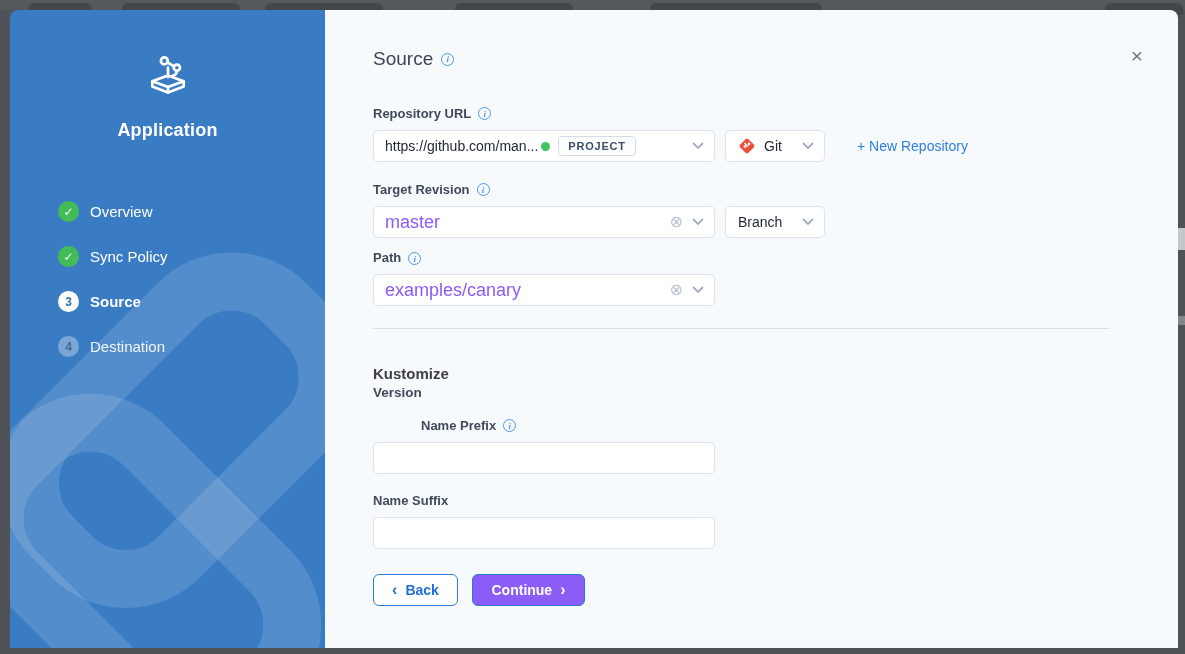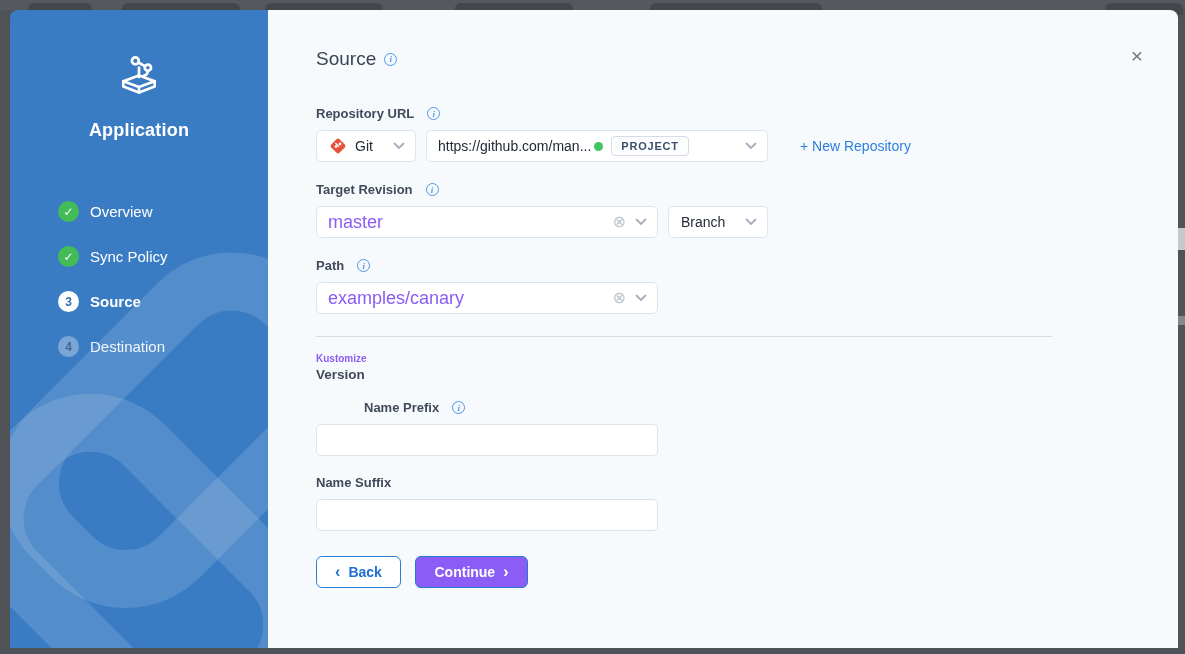--- a/index.html
+++ b/index.html
@@ -8,21 +8,21 @@
 
   
   .frame-top { position:absolute; top:0; left:0; width:1185px; height:10px; background:#55585c; z-index:1; }
   .bg-tab { position:absolute; top:3px; height:12px; background:#43464b; border-radius:6px 6px 0 0; }
   .bg-artifact { position:absolute; z-index:1; }
 
   
   .modal { position:absolute; top:10px; left:10px; width:1168px; height:638px; display:flex; border-radius:8px 8px 0 0; overflow:hidden; z-index:2; }
 
   
-  .sidebar { width:258px; background:#3a7cc4; position:relative; overflow:hidden; flex-shrink:0; }
+  .sidebar { width:315px; background:#3a7cc4; position:relative; overflow:hidden; flex-shrink:0; }
   .watermark { position:absolute; left:-70px; bottom:-120px; pointer-events:none; }
   .sidebar-head { text-align:center; margin-top:42px; position:relative; }
   .app-title { color:#ffffff; font-size:18px; font-weight:bold; margin-top:18px; letter-spacing:.2px; }
   .steps { margin-top:48px; position:relative; }
   .step { display:flex; align-items:center; padding:12px 0 12px 48px; }
   .step-badge { width:21px; height:21px; border-radius:50%; display:flex; align-items:center; justify-content:center;
                 font-size:12px; font-weight:bold; flex-shrink:0; }
   .step-badge.done { background:#43bb57; color:#ffffff; font-size:12px; }
   .step-badge.active { background:#ffffff; color:#2e6eb5; }
   .step-badge.pending { background:rgba(255,255,255,.32); color:rgba(28,56,94,.6); }
@@ -32,39 +32,39 @@
 
   
   .content { flex:1; background:#f7fafd; position:relative; padding:38px 0 0 48px; }
   .close-btn { position:absolute; top:36px; right:30px; width:22px; height:22px; color:#6d7685; font-size:21px;
                line-height:20px; text-align:center; cursor:pointer; }
   .title-row { display:flex; align-items:center; gap:8px; }
   .page-title { font-size:19px; color:#3c4354; font-weight:500; }
   .info-icon { display:inline-flex; align-items:center; justify-content:center; width:13px; height:13px;
                border:1.3px solid #4f97e8; border-radius:50%; color:#4f97e8; font-size:9px; font-weight:bold;
                font-family:"Liberation Serif",serif; font-style:italic; flex-shrink:0; }
-  .field-label { display:flex; align-items:center; gap:13px; font-size:13px; font-weight:bold; color:#414a5a; }
+  .field-label { display:flex; align-items:center; gap:7px; font-size:13px; font-weight:bold; color:#414a5a; }
   .mt-lbl1 { margin-top:36px; }
   .row { display:flex; align-items:center; gap:10px; margin-top:9px; }
   .tbox { background:#ffffff; border:1px solid #dde3ea; border-radius:5px; height:32px; display:flex; align-items:center; }
   .main-field { width:342px; padding:0 10px 0 11px; }
   .main-field input { border:none; outline:none; flex:1; min-width:0; font-size:18px; color:#8b5cf6; background:transparent;
                       font-family:"Liberation Sans","DejaVu Sans",sans-serif; }
   .repo-text { font-size:14px; color:#222b38; white-space:nowrap; overflow:hidden; }
   .green-dot { width:9px; height:9px; border-radius:50%; background:#43c463; margin:0 8px 0 3px; flex-shrink:0; }
   .project-pill { border:1px solid #d5dce6; background:#fcfdfe; border-radius:4px; padding:3px 9px; font-size:11px;
                   font-weight:bold; color:#3d4f68; letter-spacing:.8px; flex-shrink:0; }
   .spacer { flex:1; }
   .clear-icon { color:#bcc4cf; font-size:16px; margin-right:9px; line-height:1; }
   .chevron { flex-shrink:0; }
   .select-box { width:100px; padding:0 10px 0 12px; font-size:14px; color:#1f2733; gap:8px; }
   .git-diamond { flex-shrink:0; }
   .link { color:#2d7ee0; font-size:14px; margin-left:22px; cursor:pointer; }
   .divider { width:736px; height:1px; background:#d9dee4; margin-top:22px; }
-  .section-heading { font-size:10px; font-weight:bold; color:#8b5cf6; margin-top:16px; }
+  .section-heading { font-size:15px; font-weight:bold; color:#404040; margin-top:36px; }
   .sub-label { font-size:13.5px; font-weight:bold; color:#414a5a; margin-top:3px; }
   .btn-row { display:flex; gap:14px; margin-top:25px; }
   .btn { height:32px; border-radius:6px; font-size:14px; font-weight:bold; display:flex; align-items:center;
          justify-content:center; gap:8px; cursor:pointer; font-family:inherit; }
   .btn-back { width:85px; background:#ffffff; border:1.5px solid #2d7dd6; color:#1f70d2; }
   .btn-continue { width:113px; background:#8b5cf6; border:1px solid #2979d2; color:#ffffff; }
   .arrow-glyph { font-size:16px; font-weight:bold; line-height:1; }
 </style>
 </head>
 <body>
@@ -130,42 +130,42 @@
     <div class="title-row">
       <span class="page-title">Source</span>
       <span class="info-icon">i</span>
     </div>
 
     <div class="field-label mt-lbl1">
       <span>Repository URL</span>
       <span class="info-icon">i</span>
     </div>
     <div class="row">
+      <div class="tbox main-field">
+        <span class="repo-text">https://github.com/man...</span>
+        <span class="green-dot"></span>
+        <span class="project-pill">PROJECT</span>
+        <span class="spacer"></span>
+        <svg class="chevron" width="12" height="8" viewBox="0 0 12 8">
+          <polyline points="1.5,1.5 6,6 10.5,1.5" fill="none" stroke="#a3adba" stroke-width="1.8" stroke-linecap="round"></polyline>
+        </svg>
+      </div>
       <div class="tbox select-box">
         <svg class="git-diamond" width="18" height="18" viewBox="0 0 18 18">
           <rect x="3.2" y="3.2" width="11.6" height="11.6" rx="2" fill="#e8503a" transform="rotate(45 9 9)"></rect>
           <line x1="6.4" y1="6" x2="10" y2="9.6" stroke="#ffffff" stroke-width="1.3"></line>
           <circle cx="7" cy="9.6" r="1.4" fill="#ffffff"></circle>
           <circle cx="11" cy="7" r="1.4" fill="#ffffff"></circle>
         </svg>
         <span>Git</span>
         <span class="spacer"></span>
         <svg class="chevron" width="12" height="8" viewBox="0 0 12 8">
           <polyline points="1.5,1.5 6,6 10.5,1.5" fill="none" stroke="#a3adba" stroke-width="1.8" stroke-linecap="round"></polyline>
         </svg>
       </div>
-      <div class="tbox main-field">
-        <span class="repo-text">https://github.com/man...</span>
-        <span class="green-dot"></span>
-        <span class="project-pill">PROJECT</span>
-        <span class="spacer"></span>
-        <svg class="chevron" width="12" height="8" viewBox="0 0 12 8">
-          <polyline points="1.5,1.5 6,6 10.5,1.5" fill="none" stroke="#a3adba" stroke-width="1.8" stroke-linecap="round"></polyline>
-        </svg>
-      </div>
       <span class="link">+ New Repository</span>
     </div>
 
     <div class="field-label" style="margin-top:20px;">
       <span>Target Revision</span>
       <span class="info-icon">i</span>
     </div>
     <div class="row">
       <div class="tbox main-field">
         <input value="master" style="">
@@ -176,21 +176,21 @@
       </div>
       <div class="tbox select-box">
         <span>Branch</span>
         <span class="spacer"></span>
         <svg class="chevron" width="12" height="8" viewBox="0 0 12 8">
           <polyline points="1.5,1.5 6,6 10.5,1.5" fill="none" stroke="#a3adba" stroke-width="1.8" stroke-linecap="round"></polyline>
         </svg>
       </div>
     </div>
 
-    <div class="field-label" style="margin-top:20px;">
+    <div class="field-label" style="margin-top:12px;align-items:flex-end;">
       <span>Path</span>
       <span class="info-icon">i</span>
     </div>
     <div class="row">
       <div class="tbox main-field">
         <input value="examples/canary" style="">
         <span class="clear-icon">⊗</span>
         <svg class="chevron" width="12" height="8" viewBox="0 0 12 8">
           <polyline points="1.5,1.5 6,6 10.5,1.5" fill="none" stroke="#a3adba" stroke-width="1.8" stroke-linecap="round"></polyline>
         </svg>

